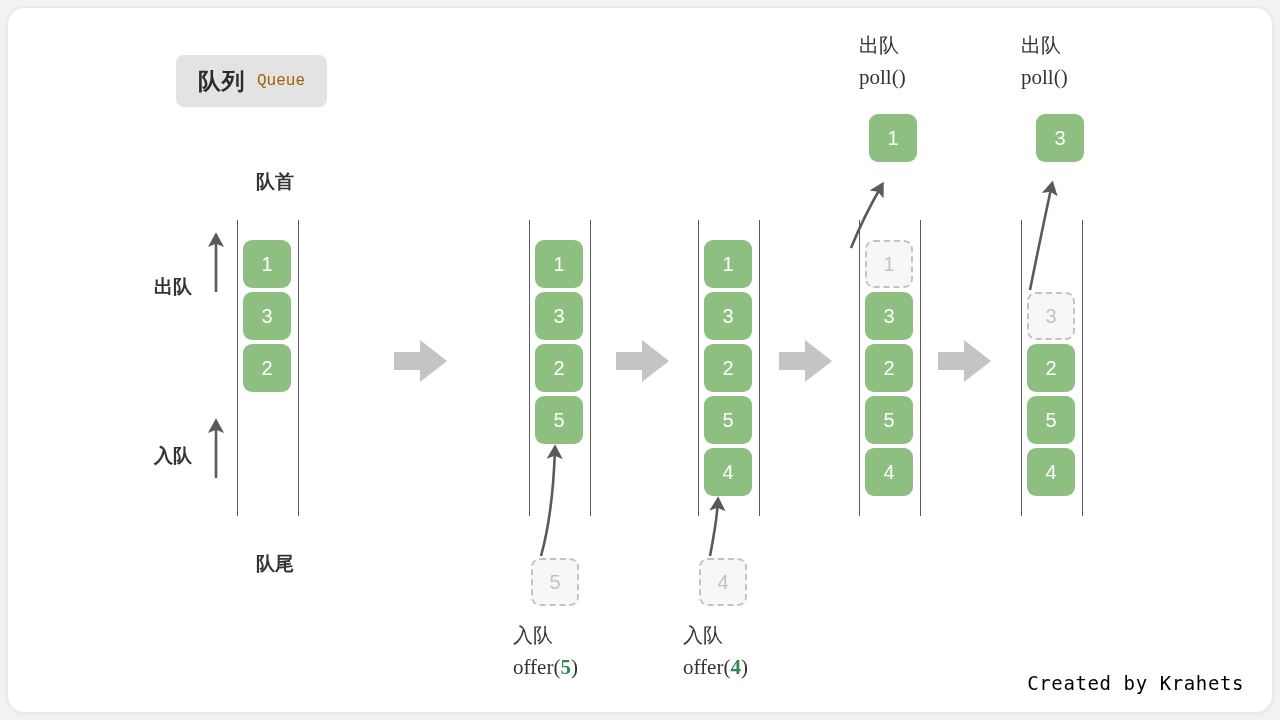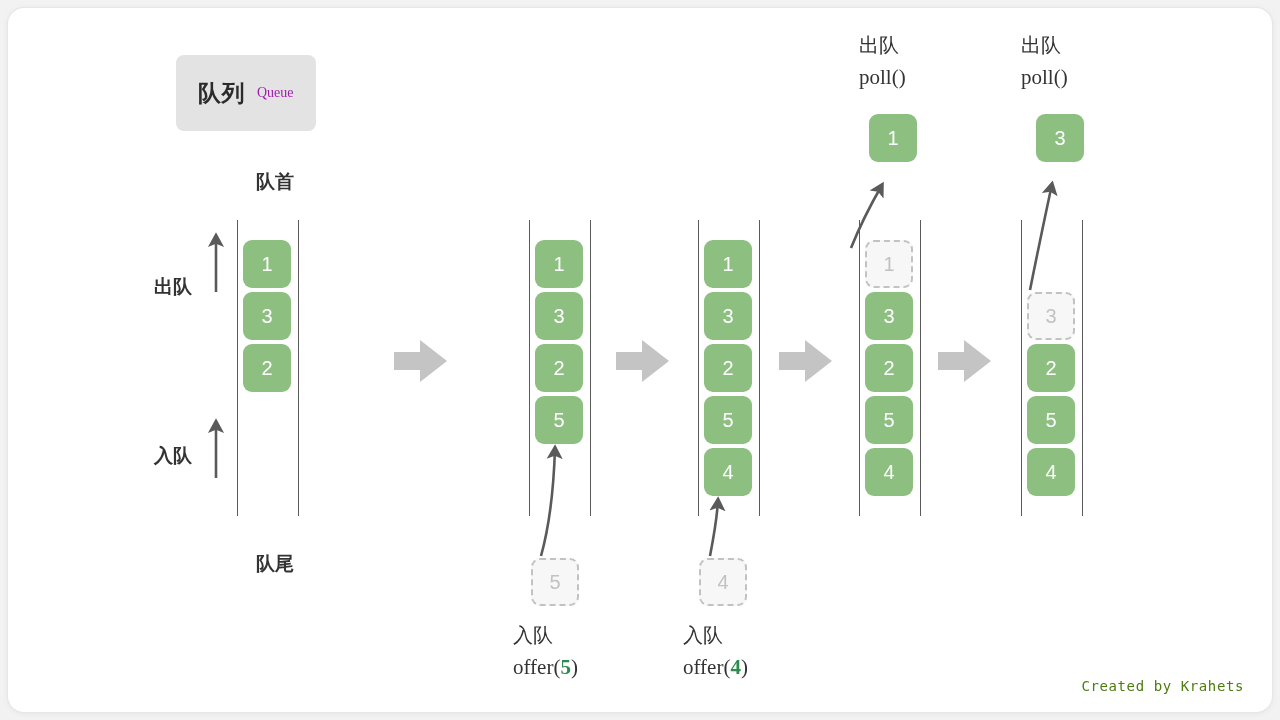--- a/index.html
+++ b/index.html
@@ -33,38 +33,38 @@
     box-sizing: border-box;
     overflow: hidden;
   }
 
   
   .title-badge {
     position: absolute;
     left: 168px;
     top: 47px;
     height: 52px;
-    padding: 12px 22px;
+    padding: 0 22px;
     background: #e3e3e3;
     border-radius: 8px;
     display: flex;
     align-items: center;
     gap: 12px;
     white-space: nowrap;
   }
   .title-cn {
     font-size: 23px;
     font-weight: bold;
     color: #2b2b2b;
     letter-spacing: 0.5px;
   }
   .title-en {
-    font-family: Liberation Serif, serif;
-    font-size: 14px;
-    color: #a21caf;
+    font-family: Liberation Mono, monospace;
+    font-size: 16px;
+    color: #a16207;
   }
 
   
   .lbl-bold {
     position: absolute;
     font-size: 19px;
     font-weight: bold;
     color: #333333;
     white-space: nowrap;
   }
@@ -167,22 +167,22 @@
     height: 704px;
     pointer-events: none;
   }
 
   
   .credit {
     position: absolute;
     right: 28px;
     bottom: 18px;
     font-family: "DejaVu Sans Mono", "Liberation Mono", monospace;
-    font-size: 14px;
-    color: #4d7c0f;
+    font-size: 19px;
+    color: #000000;
     letter-spacing: 0.6px;
   }
 </style>
 </head>
 <body>
 
 <div id="canvas">
   <div class="card">
 
     <div class="title-badge">

